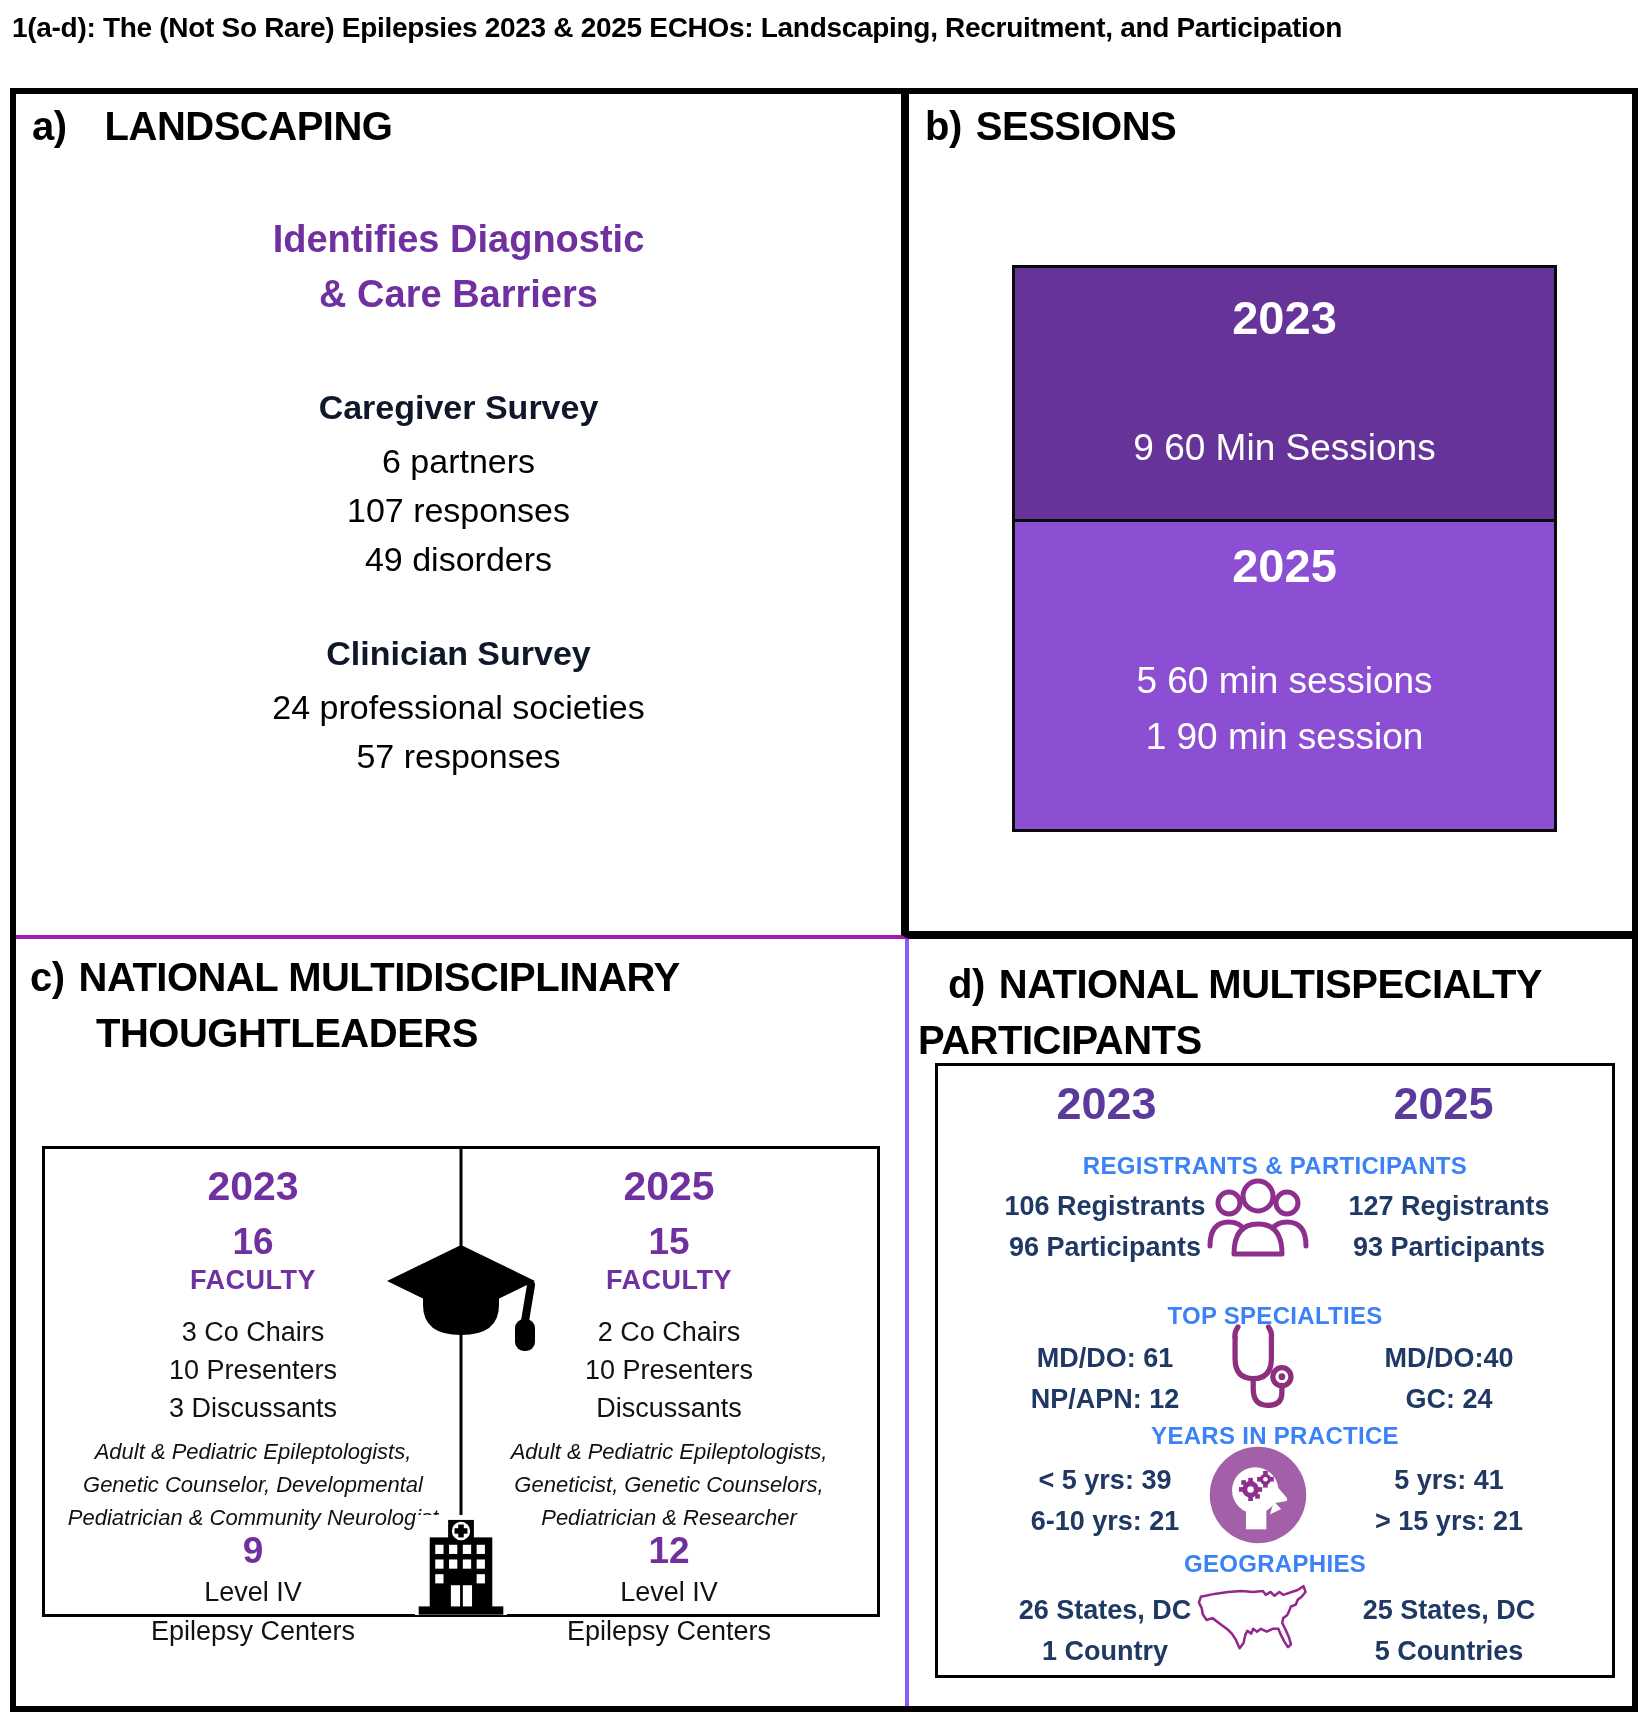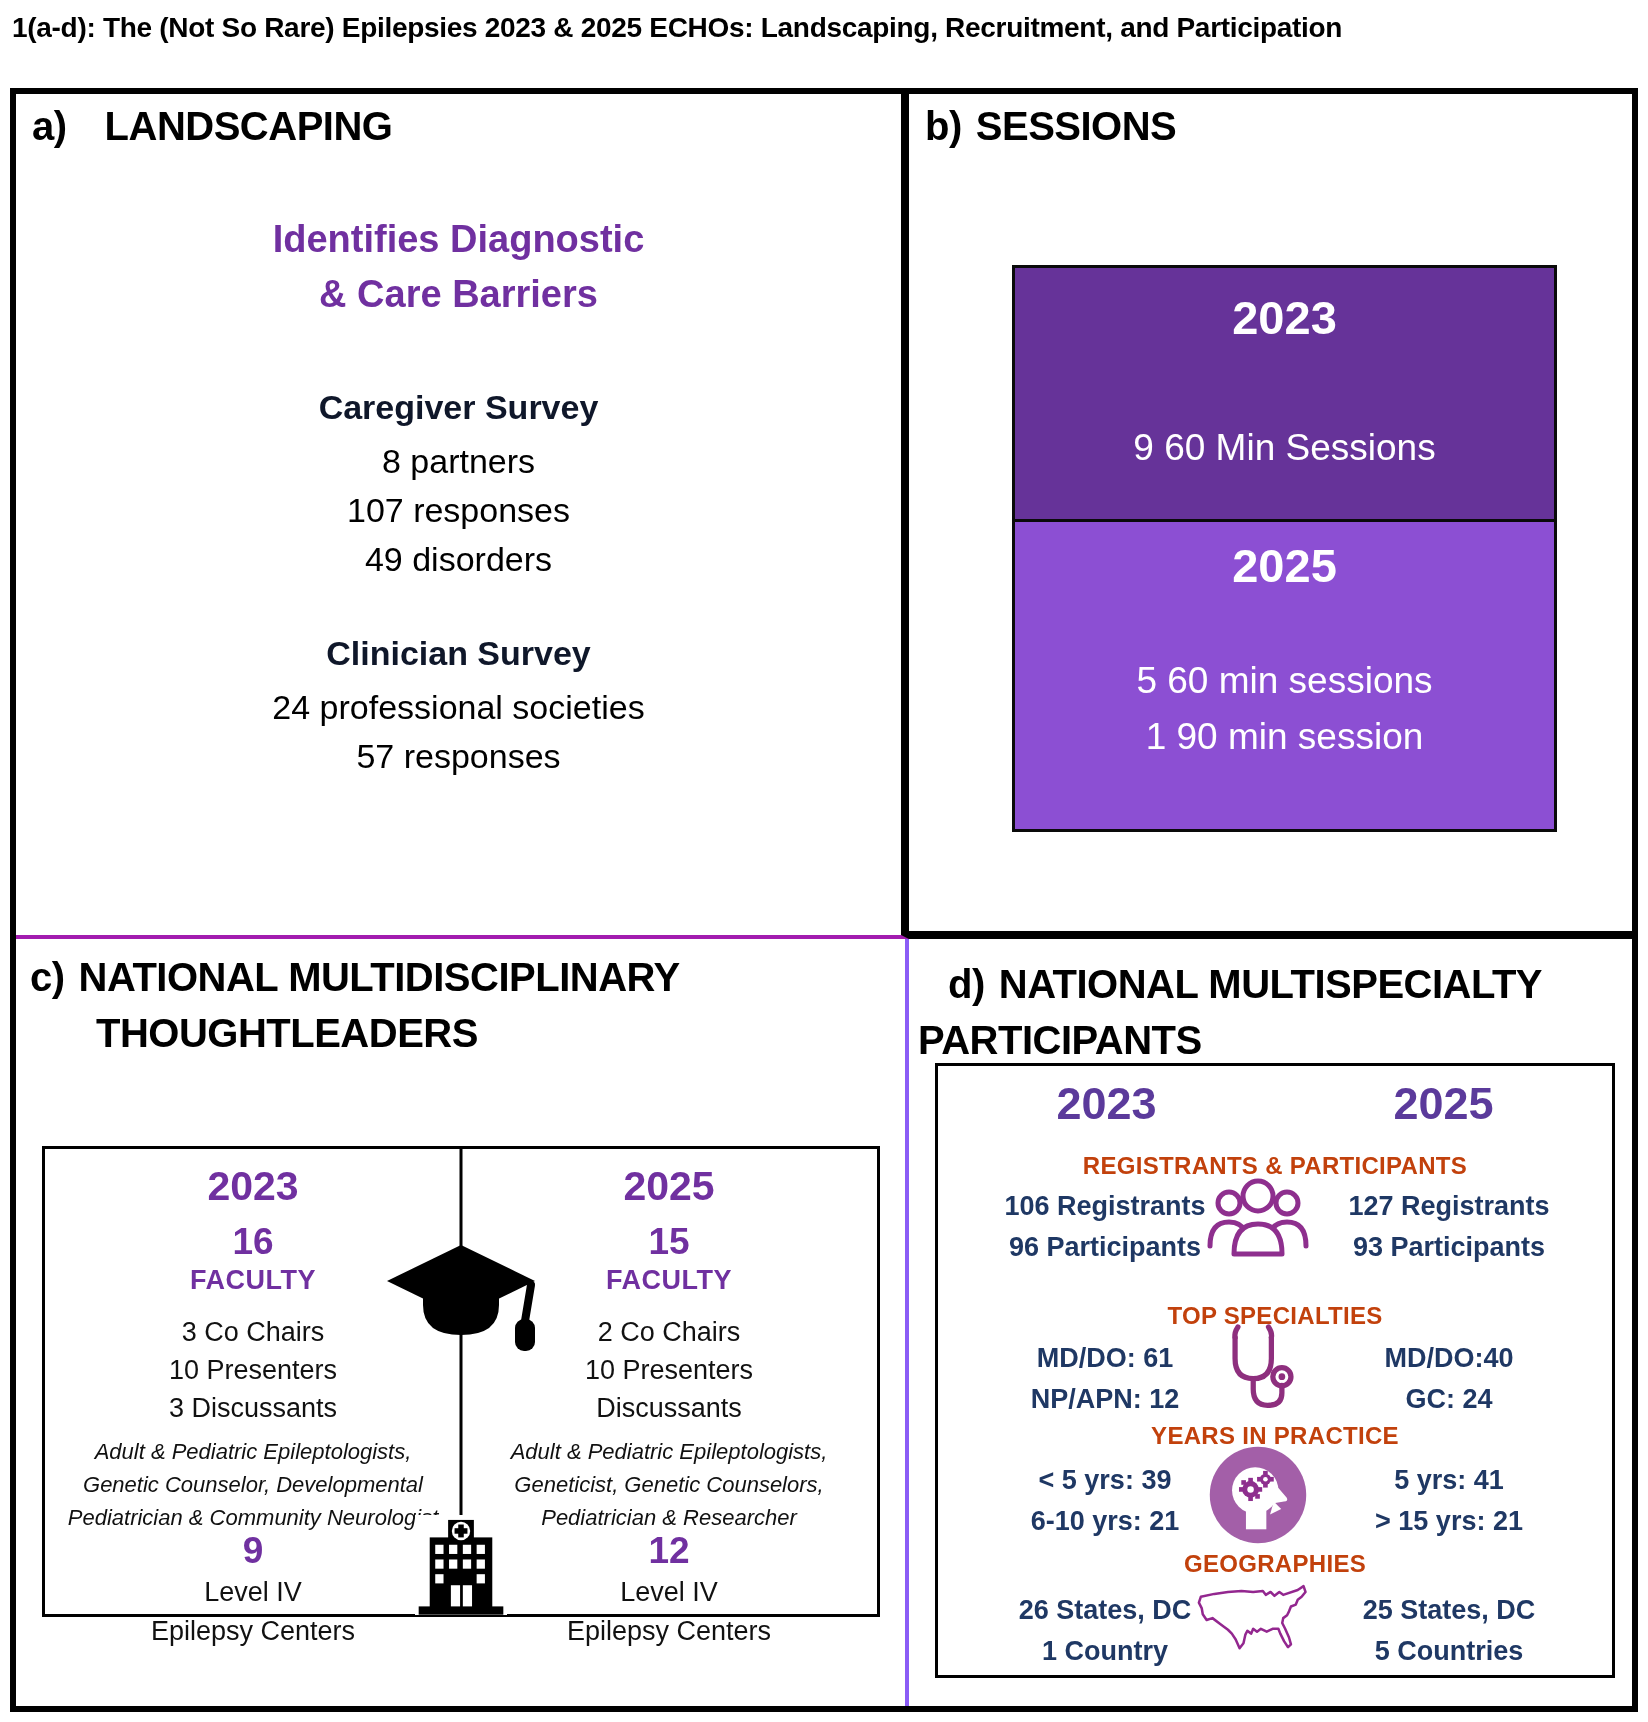--- a/index.html
+++ b/index.html
@@ -75,21 +75,21 @@
   .c-hosp-icon { position:absolute; left:50%; top:366px; transform:translateX(-50%); background:#fff; }
 
   
   .d-box {
     position:absolute; left:26px; top:124px; width:680px; height:615px;
     border:3px solid #000; box-sizing:border-box;
   }
   .d-years { position:absolute; top:12px; left:0; width:100%; display:flex; }
   .d-years span { width:50%; text-align:center; font-size:45px; font-weight:bold; color:#5B3A9B; }
   .d-sec-title { position:absolute; left:0; width:100%; text-align:center;
-                 font-size:24px; font-weight:bold; color:#c2410c; letter-spacing:0.3px; }
+                 font-size:24px; font-weight:bold; color:#3b82f6; letter-spacing:0.3px; }
   .d-left, .d-right { position:absolute; width:310px; text-align:center;
                       font-size:27px; font-weight:bold; color:#1F3864; line-height:41px; }
   .d-left { left:12px; } .d-right { left:356px; }
   .d-icon { position:absolute; left:256px; width:128px; text-align:center; }
 </style>
 </head>
 <body>
 
 <div class="fig-title">1(a-d): The (Not So Rare) Epilepsies 2023 &amp; 2025 ECHOs: Landscaping, Recruitment, and Participation</div>
 
@@ -99,21 +99,21 @@
     <h2 class="p-head" style="margin:0;">
       <span class="lbl">a)</span><span>LANDSCAPING</span>
     </h2>
     <div class="a-center a-purple-main">
       <div>Identifies Diagnostic</div>
       <div>&amp; Care Barriers</div>
     </div>
     <div class="a-center" style="top:294px;">
       <div class="a-subhead">Caregiver Survey</div>
       <div class="a-lines">
-        <div>8 partners</div>
+        <div>6 partners</div>
         <div>107 responses</div>
         <div>49 disorders</div>
       </div>
     </div>
     <div class="a-center" style="top:540px;">
       <div class="a-subhead">Clinician Survey</div>
       <div class="a-lines">
         <div>24 professional societies</div>
         <div>57 responses</div>
       </div>

